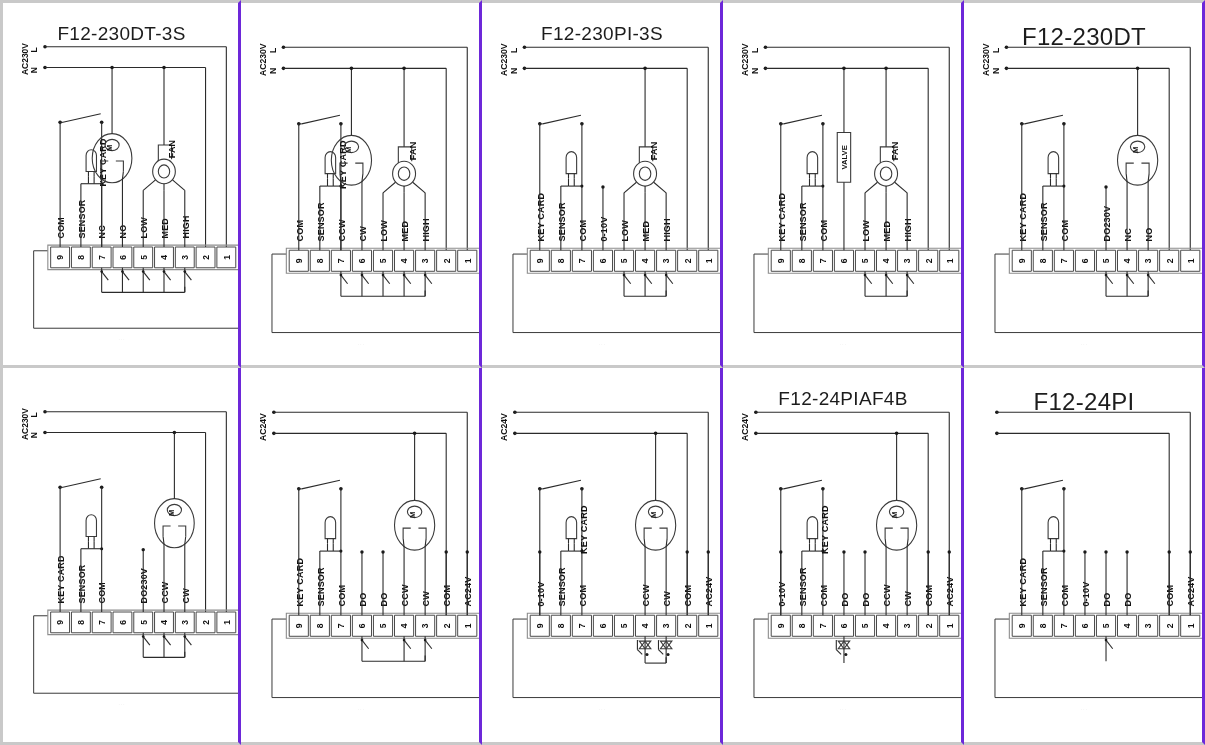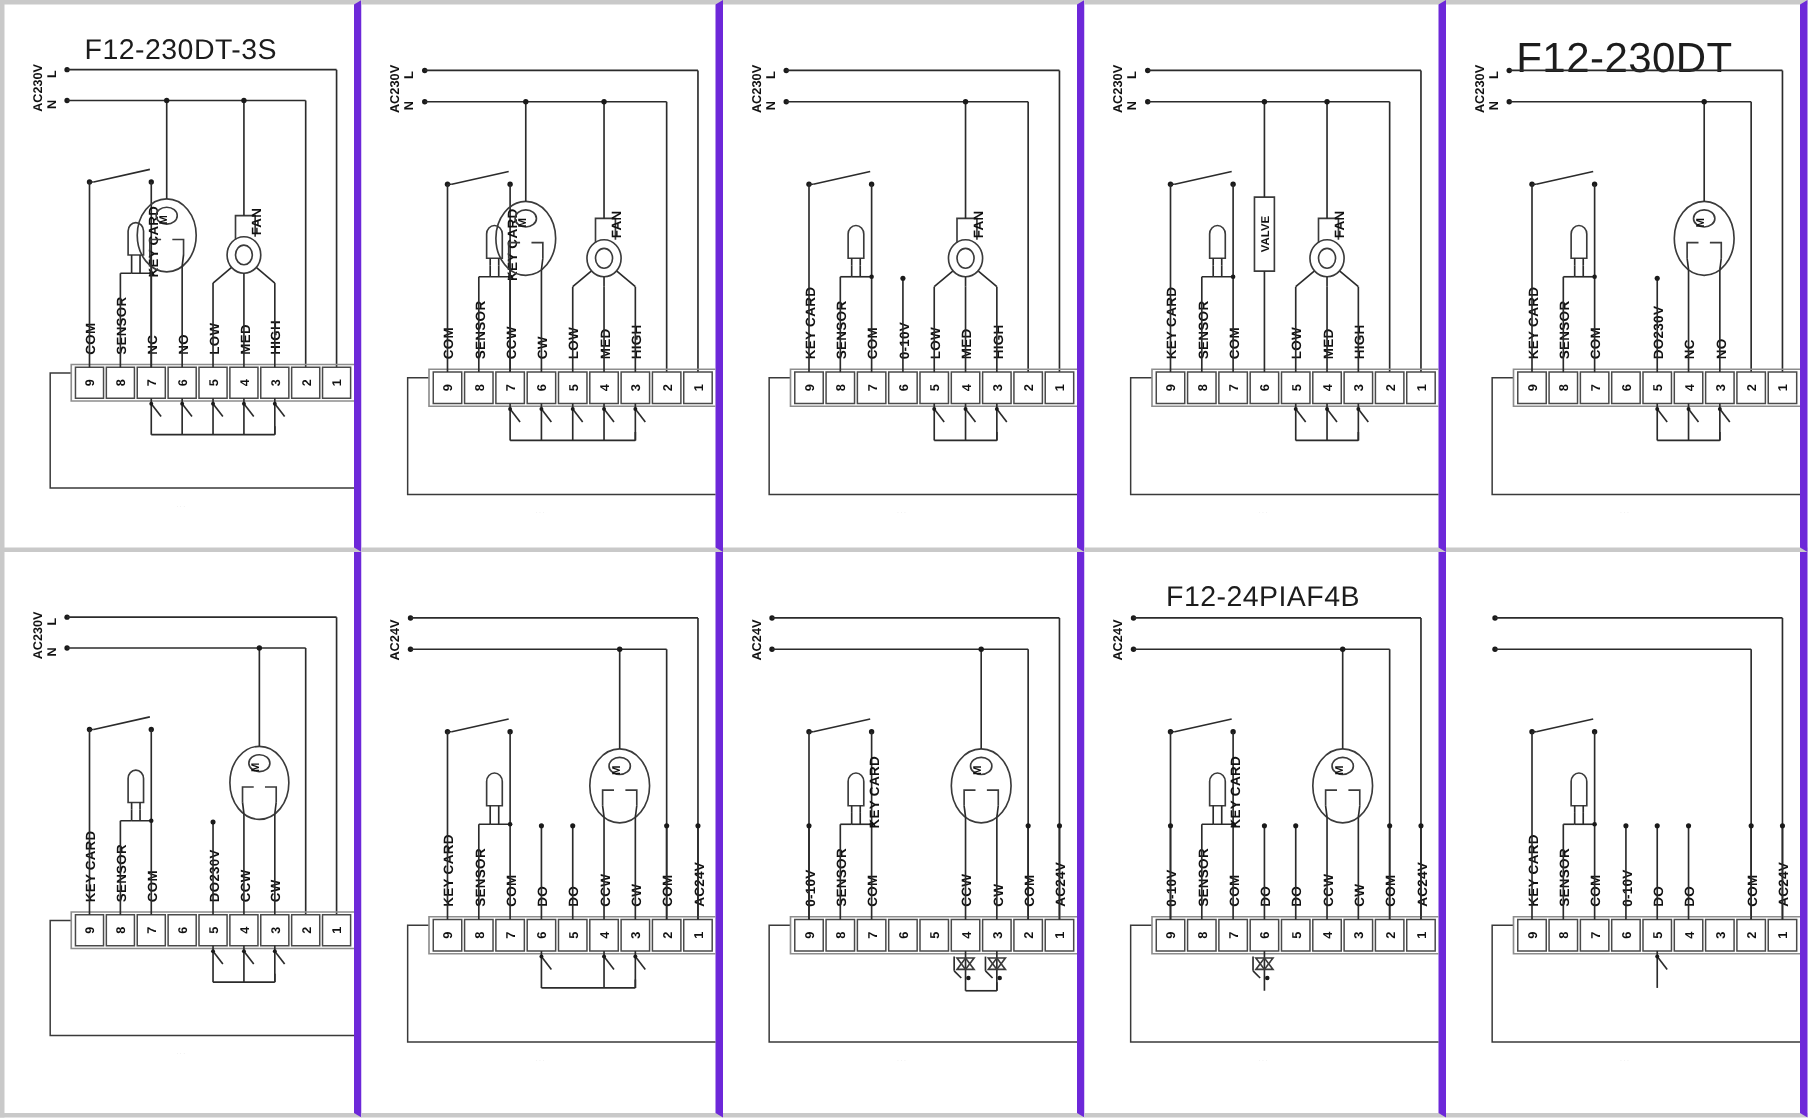--- a/index.html
+++ b/index.html
@@ -1,26 +1,26 @@
 <!DOCTYPE html>
 <html><head>
 <meta charset="utf-8">
 <style>
   html,body{margin:0;padding:0;background:#fff;}
   body{width:1205px;height:745px;overflow:hidden;
        font-family:"Liberation Sans","DejaVu Sans",sans-serif;color:#1a1a1a;}
   #grid{display:grid;grid-template-columns:repeat(5,1fr);grid-template-rows:368px 377px;
         width:1205px;height:745px;box-sizing:border-box;}
-  .panel{position:relative;box-sizing:border-box;border-right:5px solid #6d28d9;
+  .panel{position:relative;box-sizing:border-box;border-right:3px solid #6d28d9;
          border-bottom:3px solid #c9c9c9;background:#fff;overflow:hidden;}
   .panel.r0{border-top:3px solid #c9c9c9;}
   .panel.c0{border-left:3px solid #c9c9c9;}
   .inner{position:absolute;left:8px;top:6px;right:6px;bottom:6px;}
   .title{position:absolute;left:0;right:0;top:14px;text-align:center;
-         font-size:28px;letter-spacing:.3px;color:#1c1c1c;white-space:nowrap;}
+         font-size:24px;letter-spacing:.3px;color:#1c1c1c;white-space:nowrap;}
   .title.sm{font-size:19px;}
   svg.wire{position:absolute;left:0;top:0;width:100%;height:100%;overflow:visible;}
   svg.wire *{vector-effect:non-scaling-stroke;}
   .ln{stroke:#2b2b2b;stroke-width:1.1;fill:none;}
   .ln2{stroke:#3a3a3a;stroke-width:1;fill:none;}
   .frame{stroke:#8d8d8d;stroke-width:1.1;fill:none;}
   .dot{fill:#1a1a1a;}
   .term{fill:#fff;stroke:#4a4a4a;stroke-width:1;}
   .glyph{fill:none;stroke:#3b3b3b;stroke-width:1.1;}
   text{font-family:"Liberation Sans","DejaVu Sans",sans-serif;fill:#111;}
@@ -246,20 +246,21 @@
             <line x1="184" y1="192" x2="184" y2="252" class="ln"></line>
             <line x1="140" y1="192" x2="153" y2="181" class="ln"></line>
             <line x1="184" y1="192" x2="171" y2="181" class="ln"></line>
             <line x1="162" y1="192" x2="162" y2="185" class="ln"></line>
           </g>
         </svg>
       </div>
     </div>
     <div class="panel r0">
       <div class="inner">
+        <div class="title sm">F12-230PI-3S</div>
         <svg class="wire" viewBox="0 0 234 362" preserveAspectRatio="xMidYMin meet">
           <g>
             <text x="0" y="0" class="supply" text-anchor="start" transform="translate(18,70) rotate(-90)">AC230V</text>
             <text x="0" y="0" class="supply" text-anchor="start" transform="translate(28,46) rotate(-90)">L</text>
             <text x="0" y="0" class="supply" text-anchor="start" transform="translate(28,68) rotate(-90)">N</text>
             <circle cx="36" cy="40" r="1.9" class="dot"></circle>
             <circle cx="36" cy="62" r="1.9" class="dot"></circle>
             <line x1="36" y1="40" x2="228" y2="40" class="ln"></line>
             <line x1="36" y1="62" x2="206" y2="62" class="ln"></line>
             <line x1="228" y1="40" x2="228" y2="252" class="ln"></line>
@@ -903,20 +904,21 @@
             <line x1="206" y1="186" x2="206" y2="252" class="ln"></line>
             <circle cx="206" cy="186" r="1.8" class="dot"></circle>
             <line x1="228" y1="186" x2="228" y2="252" class="ln"></line>
             <circle cx="228" cy="186" r="1.8" class="dot"></circle>
           </g>
         </svg>
       </div>
     </div>
     <div class="panel">
       <div class="inner">
+        <div class="title">F12-24PI</div>
         <svg class="wire" viewBox="0 0 234 362" preserveAspectRatio="xMidYMin meet">
           <g>
             <circle cx="26" cy="40" r="1.9" class="dot"></circle>
             <circle cx="26" cy="62" r="1.9" class="dot"></circle>
             <line x1="26" y1="40" x2="228" y2="40" class="ln"></line>
             <line x1="26" y1="62" x2="206" y2="62" class="ln"></line>
             <line x1="228" y1="40" x2="228" y2="252" class="ln"></line>
             <line x1="206" y1="62" x2="206" y2="252" class="ln"></line>
             <polyline points="39,256 24,256 24,338 256,338 256,256 241,256" class="ln2"></polyline>
             <text x="0" y="0" class="vlab" text-anchor="start" transform="translate(56,243) rotate(-90)">KEY CARD</text>

